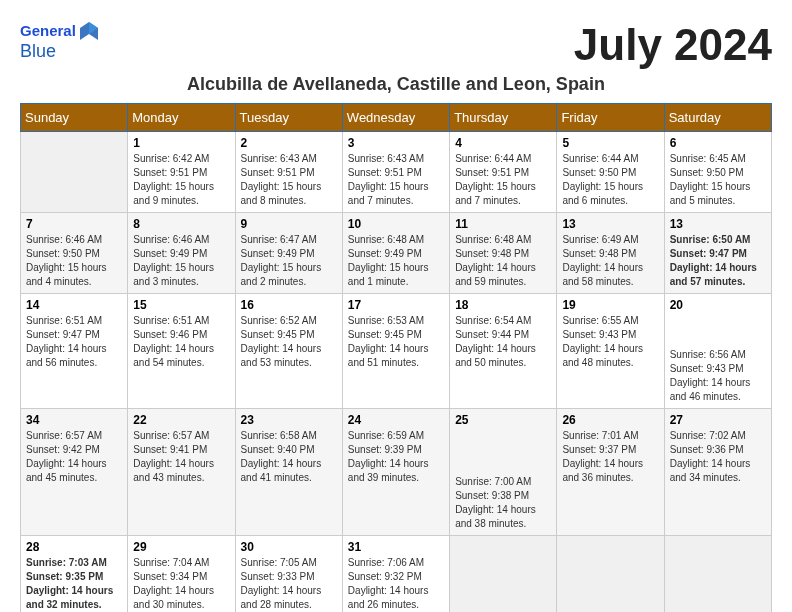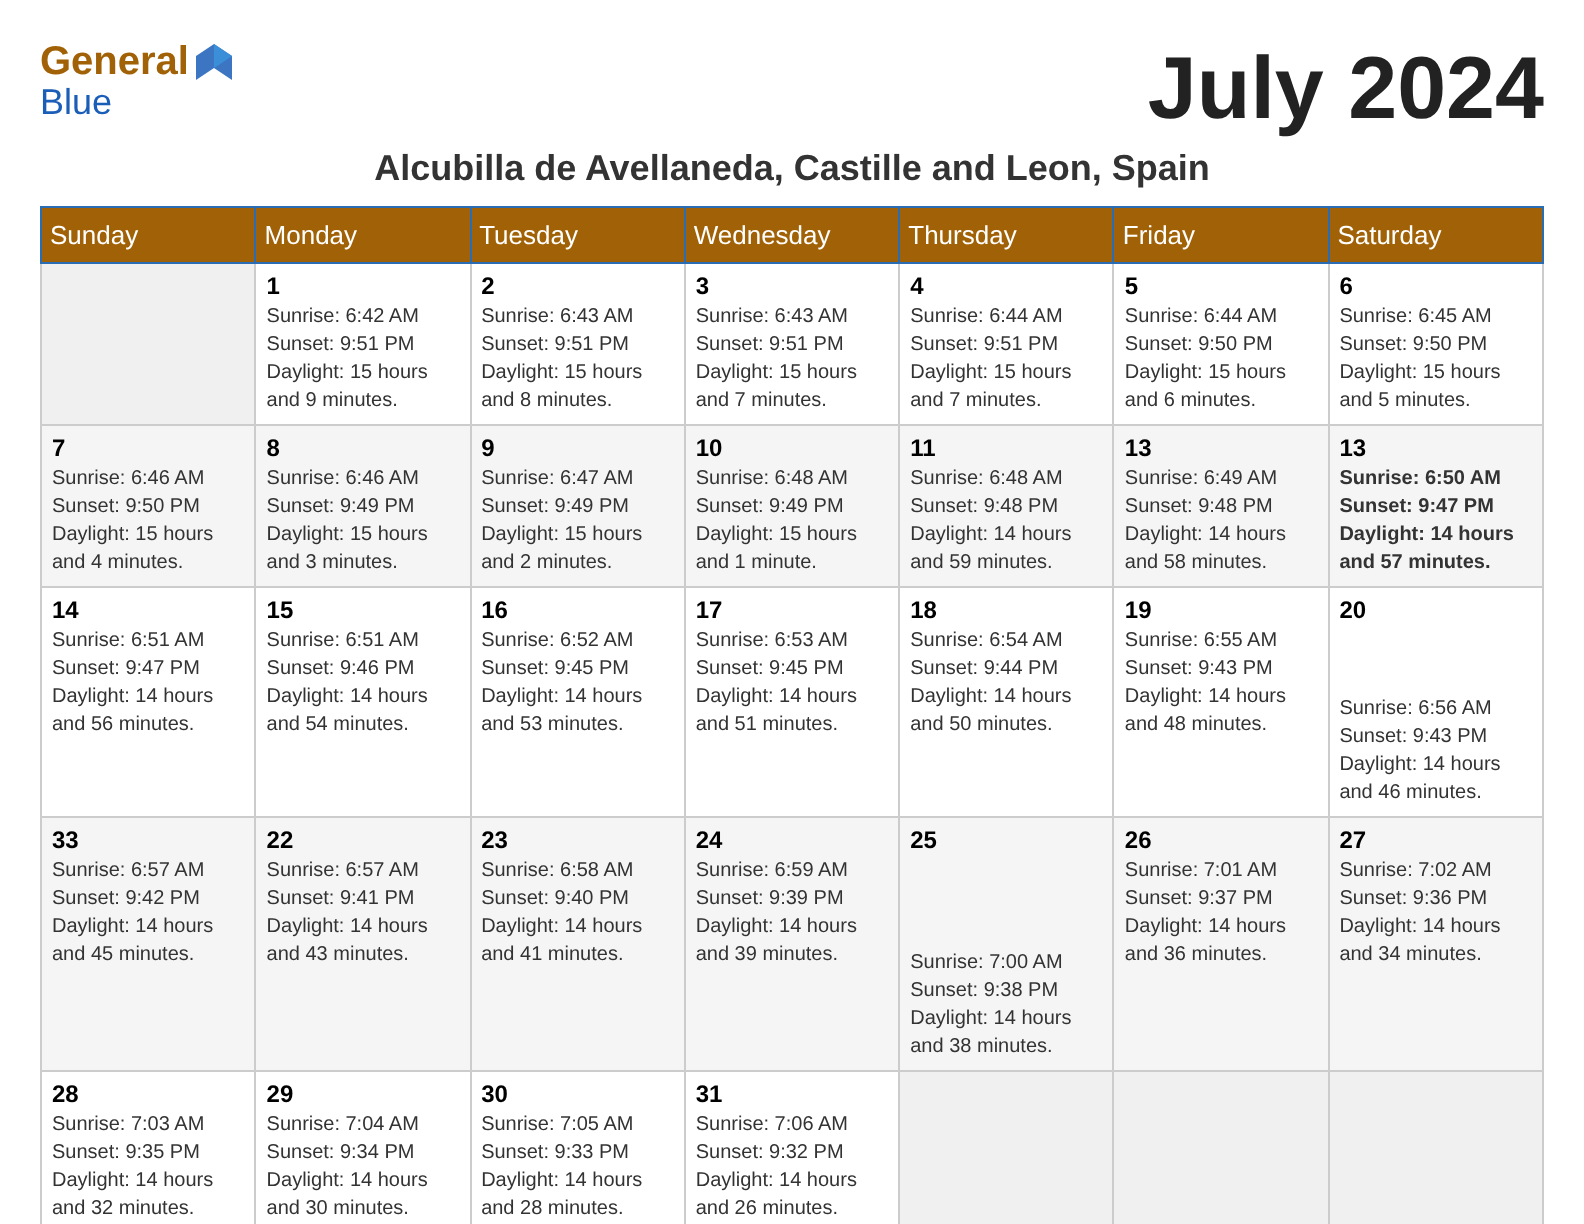--- a/index.html
+++ b/index.html
@@ -14,23 +14,23 @@
       display: flex;
       justify-content: space-between;
       align-items: flex-start;
       margin-bottom: 4px;
     }
     .logo {
       display: flex;
       align-items: center;
     }
     .logo-text-general {
-      font-size: 20px;
+      font-size: 15px;
       font-weight: bold;
-      color: #a16207;
+      color: #1d4ed8;
       line-height: 1.1;
     }
     .logo-text-blue {
       font-size: 18px;
       font-weight: normal;
       color: #1a5eb8;
       line-height: 1.1;
     }
     .logo-icon {
       width: 22px;
@@ -271,21 +271,21 @@
         <td>
           <span class="day-number">20</span>
           <div class="day-info" style="white-space: pre-line; margin-top: 36px;">Sunrise: 6:56 AM
 Sunset: 9:43 PM
 Daylight: 14 hours
 and 46 minutes.</div>
         </td>
       </tr>
       <tr>
         <td>
-          <span class="day-number">33</span>
+          <span class="day-number">34</span>
           <div class="day-info" style="white-space: pre-line;">Sunrise: 6:57 AM
 Sunset: 9:42 PM
 Daylight: 14 hours
 and 45 minutes.</div>
         </td>
         <td>
           <span class="day-number">22</span>
           <div class="day-info" style="white-space: pre-line;">Sunrise: 6:57 AM
 Sunset: 9:41 PM
 Daylight: 14 hours
@@ -323,21 +323,21 @@
           <span class="day-number">27</span>
           <div class="day-info" style="white-space: pre-line;">Sunrise: 7:02 AM
 Sunset: 9:36 PM
 Daylight: 14 hours
 and 34 minutes.</div>
         </td>
       </tr>
       <tr>
         <td>
           <span class="day-number">28</span>
-          <div class="day-info" style="white-space: pre-line;">Sunrise: 7:03 AM
+          <div class="day-info" style="white-space: pre-line; font-weight: bold;">Sunrise: 7:03 AM
 Sunset: 9:35 PM
 Daylight: 14 hours
 and 32 minutes.</div>
         </td>
         <td>
           <span class="day-number">29</span>
           <div class="day-info" style="white-space: pre-line;">Sunrise: 7:04 AM
 Sunset: 9:34 PM
 Daylight: 14 hours
 and 30 minutes.</div>

